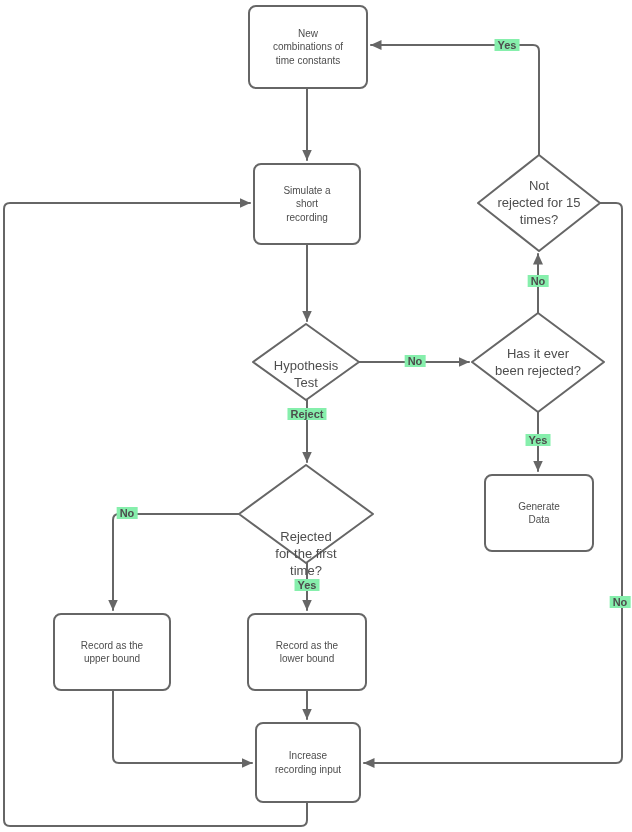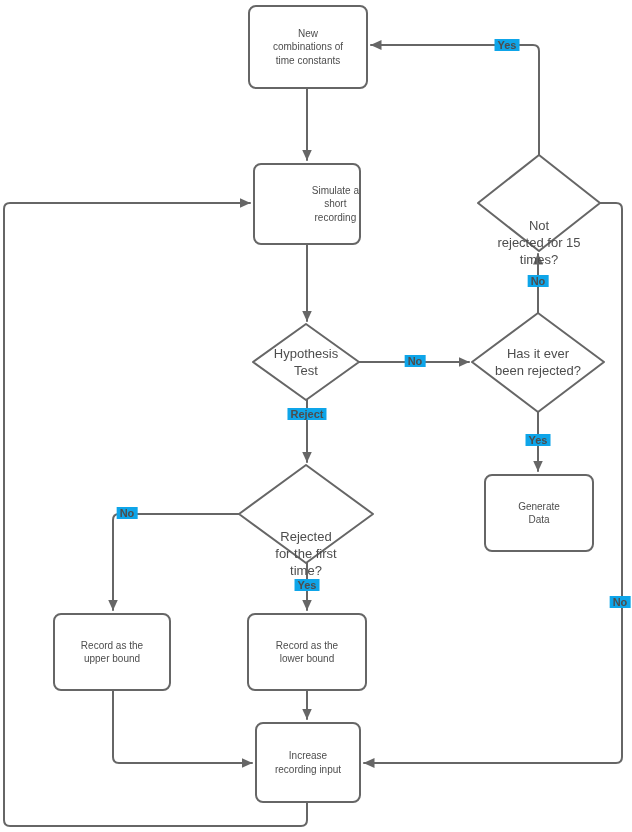--- a/index.html
+++ b/index.html
@@ -19,21 +19,21 @@
     color: #4d4d4d;
   }
   .node .lbl, .dlabel { white-space: pre-line; }
   .dlabel {
     position: absolute; transform: translate(-50%, -50%);
     display: flex; align-items: center; justify-content: center;
     text-align: center; font-size: 13px; line-height: 1.32; color: #4d4d4d;
   }
   .elabel {
     position: absolute; transform: translate(-50%, -50%);
-    background: #0ea5e9; padding: 0 3px;
+    background: #86efac; padding: 0 3px;
     font-size: 11px; font-weight: bold; color: #4d4d4d;
     white-space: nowrap;
   }
 </style>
 </head>
 <body>
 
 <div class="canvas">
 
   <svg class="wires" width="632" height="832" viewBox="0 0 632 832">
@@ -79,21 +79,21 @@
       <path d="M538,313 L604,362 L538,412 L472,362 Z"></path>
     </g>
   </svg>
 
   <div class="node" style="left:248px; top:5px; width:120px; height:84px;">
     <span class="lbl">New
 combinations of
 time constants</span>
   </div>
 
-  <div class="node" style="left:253px; top:163px; width:108px; height:82px;justify-content:flex-end;">
+  <div class="node" style="left:253px; top:163px; width:108px; height:82px;">
     <span class="lbl">Simulate a
 short
 recording</span>
   </div>
 
   <div class="node" style="left:484px; top:474px; width:110px; height:78px;">
     <span class="lbl">Generate
 Data</span>
   </div>
 
@@ -105,28 +105,28 @@
   <div class="node" style="left:247px; top:613px; width:120px; height:78px;">
     <span class="lbl">Record as the
 lower bound</span>
   </div>
 
   <div class="node" style="left:255px; top:722px; width:106px; height:81px;">
     <span class="lbl">Increase
 recording input</span>
   </div>
 
-  <div class="dlabel" style="left:306px; top:362px; width:100px;">Hypothesis
+  <div class="dlabel" style="left:306px; top:374px; width:100px;">Hypothesis
 Test</div>
 
   <div class="dlabel" style="left:306px; top:514px; width:112px;margin-top:40px;">Rejected
 for the first
 time?</div>
 
-  <div class="dlabel" style="left:539px; top:203px; width:106px;margin-top:40px;">Not
+  <div class="dlabel" style="left:539px; top:203px; width:106px;">Not
 rejected for 15
 times?</div>
 
   <div class="dlabel" style="left:538px; top:362px; width:122px;">Has it ever
 been rejected?</div>
 
   <div class="elabel" style="left:415px; top:361px;">No</div>
 
   <div class="elabel" style="left:307px; top:414px;">Reject</div>
 

